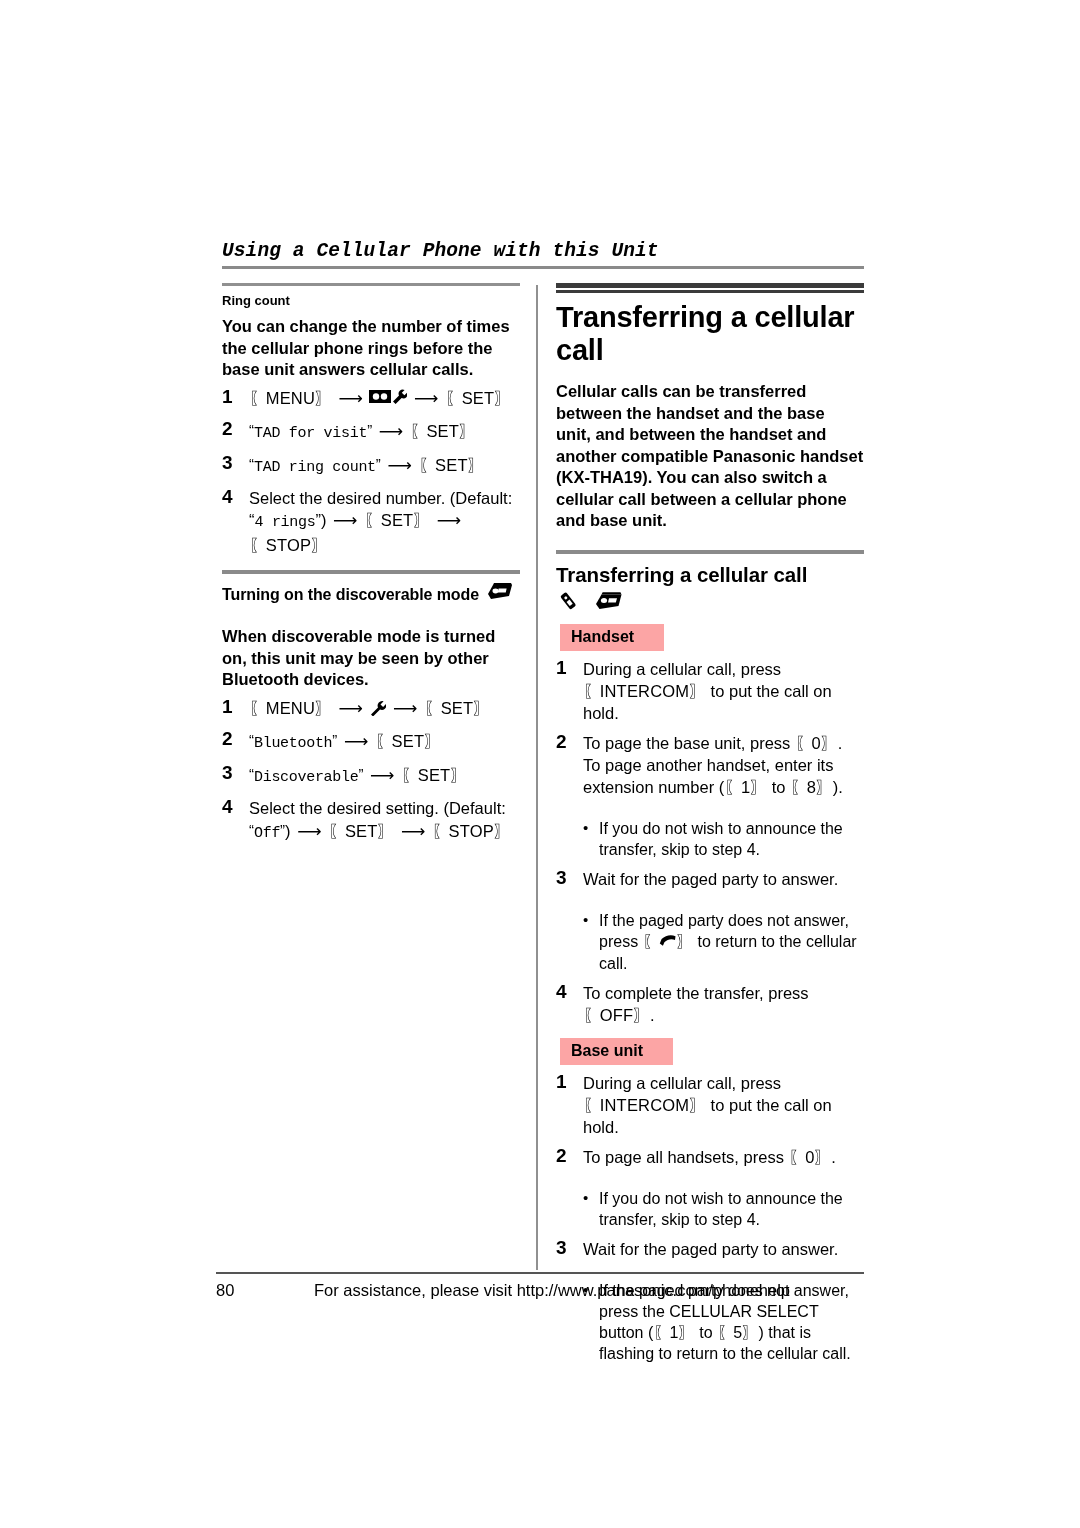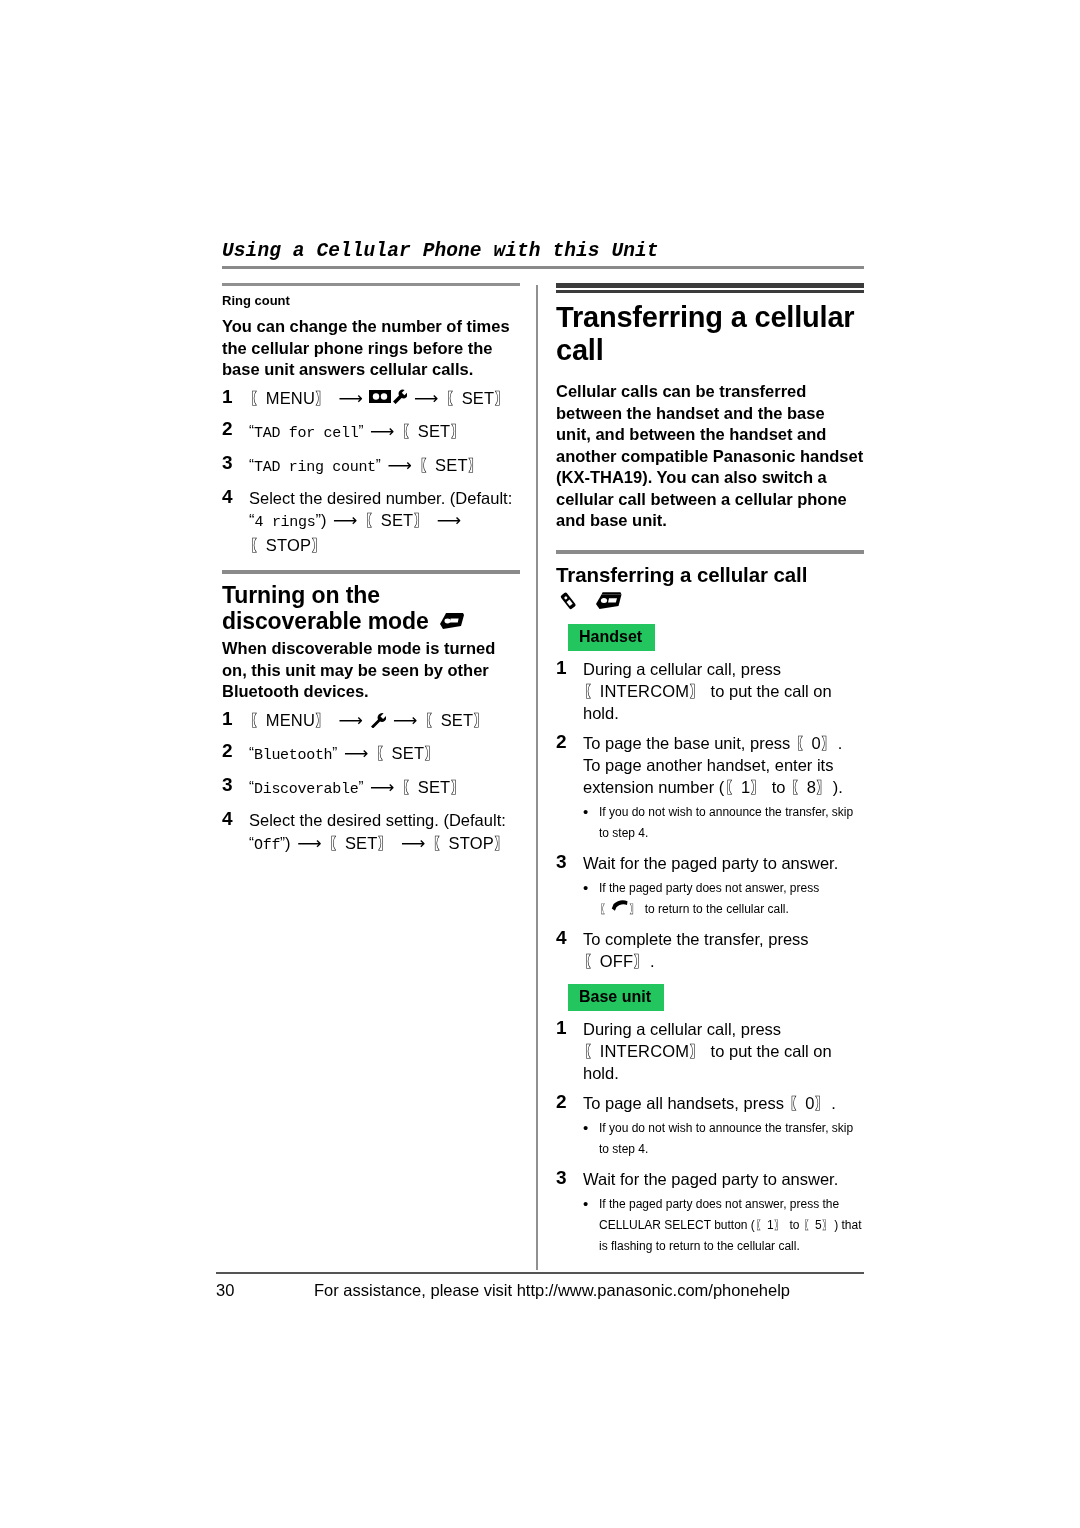--- a/index.html
+++ b/index.html
@@ -103,24 +103,24 @@
     margin-bottom: 14px;
   }
   .h2 {
     font-weight: bold;
     font-size: 20.5px;
     line-height: 25px;
     letter-spacing: -0.1px;
   }
   .h2-left {
     font-weight: bold;
-    font-size: 23px;
+    font-size: 16px;
     line-height: 26px;
     letter-spacing: -0.1px;
-    margin-bottom: 2px;
+    margin-bottom: 17px;
   }
 
   
   .steps { margin-top: 6px; }
   .step {
     position: relative;
     padding-left: 27px;
     margin-bottom: 8px;
     font-size: 16.5px;
     line-height: 22px;
@@ -130,22 +130,22 @@
     left: 0;
     top: -1px;
     font-weight: bold;
     font-size: 19px;
   }
 
   
   .bullet {
     position: relative;
     padding-left: 16px;
-    margin-top: 4px;
-    font-size: 12px;
+    margin-top: 20px;
+    font-size: 16px;
     line-height: 21px;
   }
   .bullet:before {
     content: "\2022";
     position: absolute;
     left: 0;
     top: -1px;
     font-size: 15px;
   }
 
@@ -162,25 +162,25 @@
   }
   .arrow {
     font-size: 17px;
     padding: 0 2px;
   }
   .quo { font-size: 15px; vertical-align: 2px; }
 
   
   .badge {
     display: inline-block;
-    background: #22c55e;
+    background: #fca5a5;
     font-weight: bold;
     font-size: 16px;
-    padding: 4px 13px 5px 11px;
-    margin: 9px 0 7px 12px;
+    padding: 4px 30px 5px 11px;
+    margin: 9px 0 7px 4px;
   }
 
   
   .icon { display: inline-block; vertical-align: middle; }
   .icon-inline { margin: 0 2px; }
   .icon-row { margin: 4px 0 0 2px; }
   .icon-row .icon { margin-right: 11px; }
 
   
   .footer {
@@ -242,21 +242,21 @@
             <circle cx="15" cy="9.5" r="3.2" fill="#fff"></circle>
             <path d="M25 14.5 L31 8.5 a4.2 4.2 0 0 1 5.6 -5.6 l-2.8 2.8 l2.6 2.6 l2.8 -2.8 a4.2 4.2 0 0 1 -5.6 5.6 l-6 6 z" fill="#000" transform="translate(-1,0)"></path>
           </svg>
         </span>
         <span class="arrow">⟶</span>
         <span class="key">〖<span>SET</span>〗</span>
       </div>
 
       <div class="step">
         <span class="num">2</span>
-        <span class="quo">“</span><span class="mono">TAD for cell</span><span class="quo">”</span>
+        <span class="quo">“</span><span class="mono">TAD for visit</span><span class="quo">”</span>
         <span class="arrow">⟶</span>
         <span class="key">〖<span>SET</span>〗</span>
       </div>
 
       <div class="step">
         <span class="num">3</span>
         <span class="quo">“</span><span class="mono">TAD ring count</span><span class="quo">”</span>
         <span class="arrow">⟶</span>
         <span class="key">〖<span>SET</span>〗</span>
       </div>
@@ -439,18 +439,18 @@
           <span class="key">〖<span>5</span>〗</span><span>) that is flashing to return to the cellular call.</span>
         </div>
       </div>
 
     </div>
   </div>
 
   <div class="footer">
     <div class="footer-rule"></div>
     <div class="footer-row">
-      <span class="footer-page">30</span>
+      <span class="footer-page">80</span>
       <span class="footer-text">For assistance, please visit http://www.panasonic.com/phonehelp</span>
     </div>
   </div>
 
 </div>
 
 </body></html>

